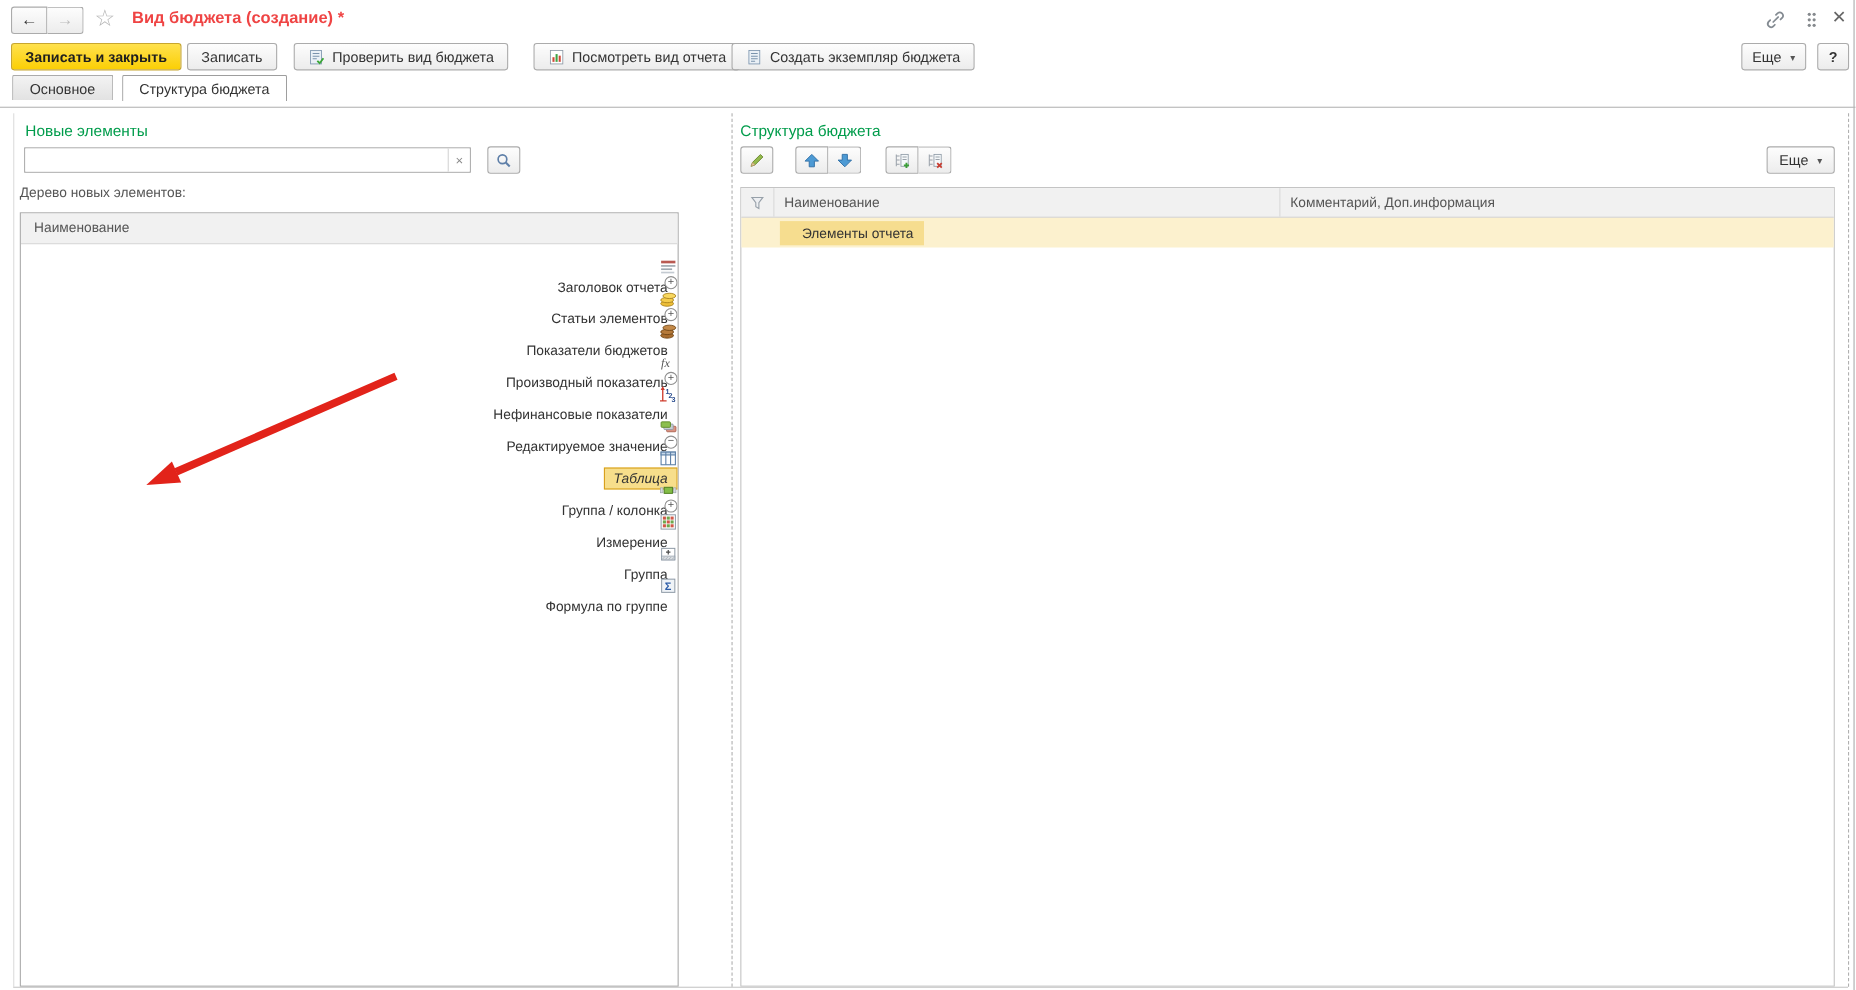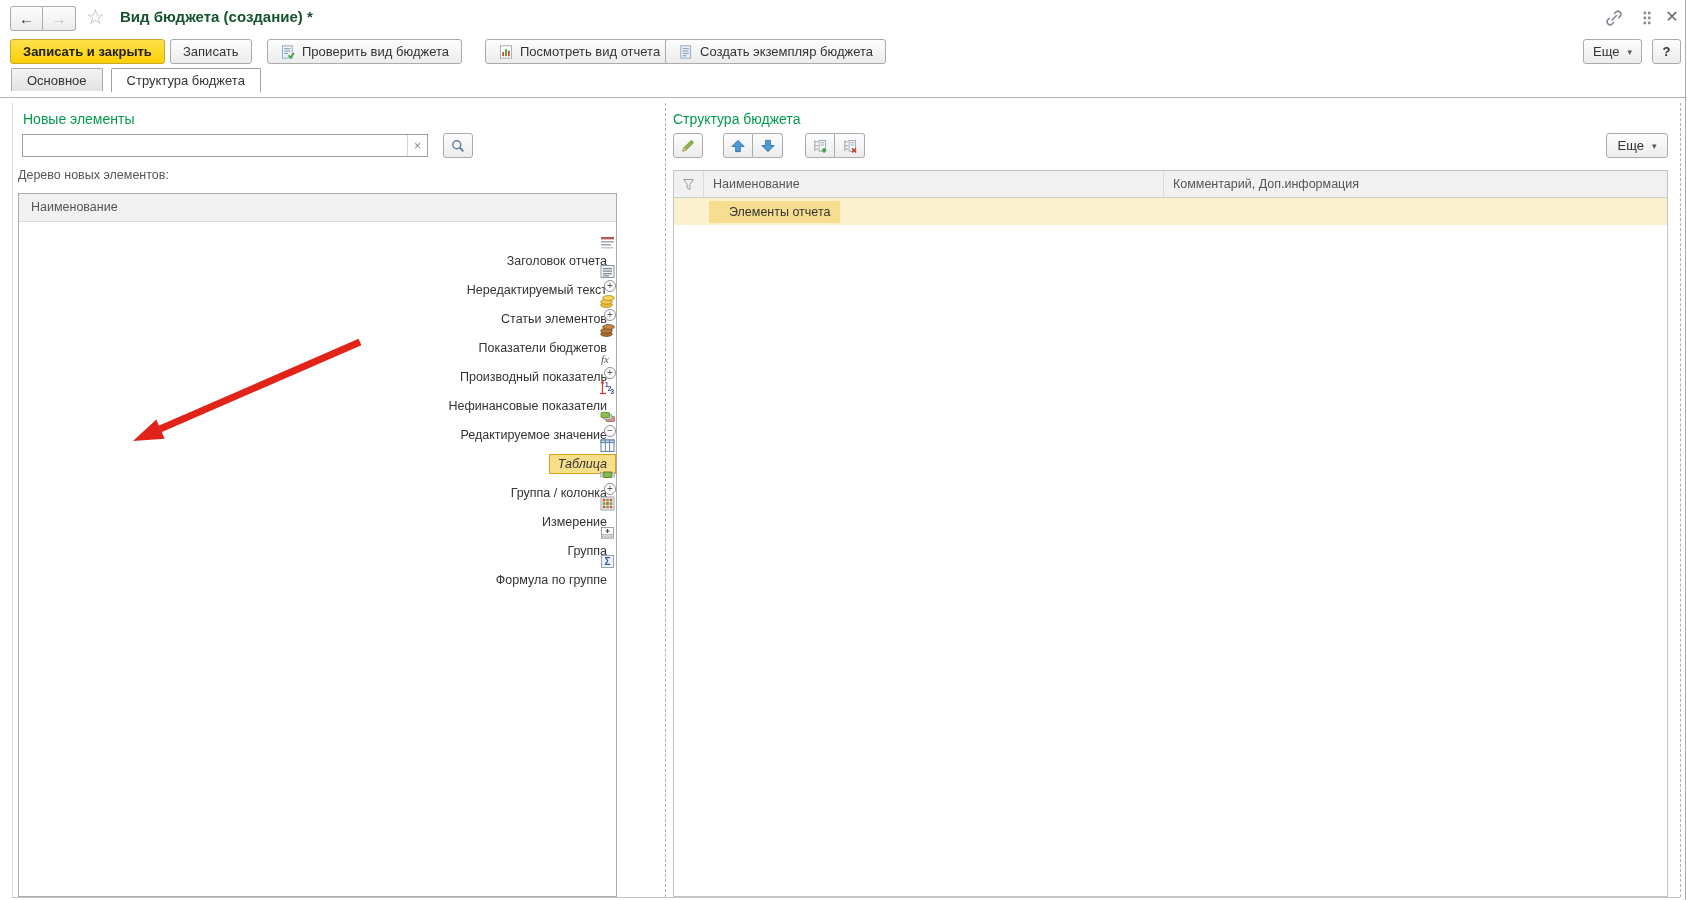--- a/index.html
+++ b/index.html
@@ -27,21 +27,21 @@
   .bicon svg { width:100%; height:100%; display:block; }
   .icon-btn { width:30px; padding:0; }
   .drop-arrow { font-size:9px; color:#555; margin-left:2px; }
 
   
   #nav-group { left:10px; top:6px; display:flex; }
   #nav-group .btn { width:33px; padding:0; border-radius:0; font-size:15px; }
   #nav-group .btn:first-child { border-radius:3px 0 0 3px; }
   #nav-group .btn:last-child { border-radius:0 3px 3px 0; border-left:none; color:#BDBDBD; }
   #fav-star { left:86px; top:5px; font-size:21px; color:#B5B5B5; cursor:pointer; }
-  #win-title { left:120px; top:8px; font-size:15px; font-weight:bold; color:#14532d; }
+  #win-title { left:120px; top:8px; font-size:15px; font-weight:bold; color:#ef4444; }
   .hicon { width:20px; height:20px; cursor:pointer; color:#777; }
   .hicon svg { width:100%; height:100%; }
   #link-btn { left:1604px; top:8px; }
   #dots-btn { left:1637px; top:8px; }
   #close-btn { left:1662px; top:6px; font-size:16px; color:#666; width:20px; height:20px;
                display:flex; align-items:center; justify-content:center; }
 
   
   #cb-save-close { left:10px;  top:39px; }
   #cb-save       { left:170px; top:39px; }
@@ -254,33 +254,20 @@
         <svg viewBox="0 0 17 17">
           <rect x="2" y="3" width="13" height="2.4" fill="#B95A52"></rect>
           <rect x="2" y="7" width="13" height="1.5" fill="#9FA8B0"></rect>
           <rect x="2" y="10" width="10" height="1.5" fill="#9FA8B0"></rect>
           <rect x="2" y="13" width="12" height="1.5" fill="#C3CAD1"></rect>
         </svg>
       </span>
       <span class="tree-label">Заголовок отчета</span>
     </div>
 
-    <div class="tree-row lvl1 idx-1">
-      <span class="expander empty"></span>
-      <span class="tree-icon">
-        <svg viewBox="0 0 17 17">
-          <rect x="2" y="2.5" width="13" height="12" fill="#F2F5F8" stroke="#8D99A5"></rect>
-          <rect x="4" y="5" width="9" height="1.3" fill="#808C98"></rect>
-          <rect x="4" y="7.5" width="9" height="1.3" fill="#808C98"></rect>
-          <rect x="4" y="10" width="9" height="1.3" fill="#808C98"></rect>
-          <rect x="4" y="12.2" width="6" height="1.3" fill="#808C98"></rect>
-        </svg>
-      </span>
-      <span class="tree-label">Нередактируемый текст</span>
-    </div>
 
     <div class="tree-row lvl1 idx-2">
       <span class="expander">+</span>
       <span class="tree-icon">
         <svg viewBox="0 0 17 17">
           <ellipse cx="7.5" cy="13" rx="5.8" ry="2.4" fill="#EDBE37" stroke="#A8811B" stroke-width="0.8"></ellipse>
           <ellipse cx="7.5" cy="9.8" rx="5.8" ry="2.4" fill="#F4CC4C" stroke="#A8811B" stroke-width="0.8"></ellipse>
           <ellipse cx="9.5" cy="6" rx="5.8" ry="2.4" fill="#F8D75F" stroke="#A8811B" stroke-width="0.8"></ellipse>
         </svg>
       </span>

